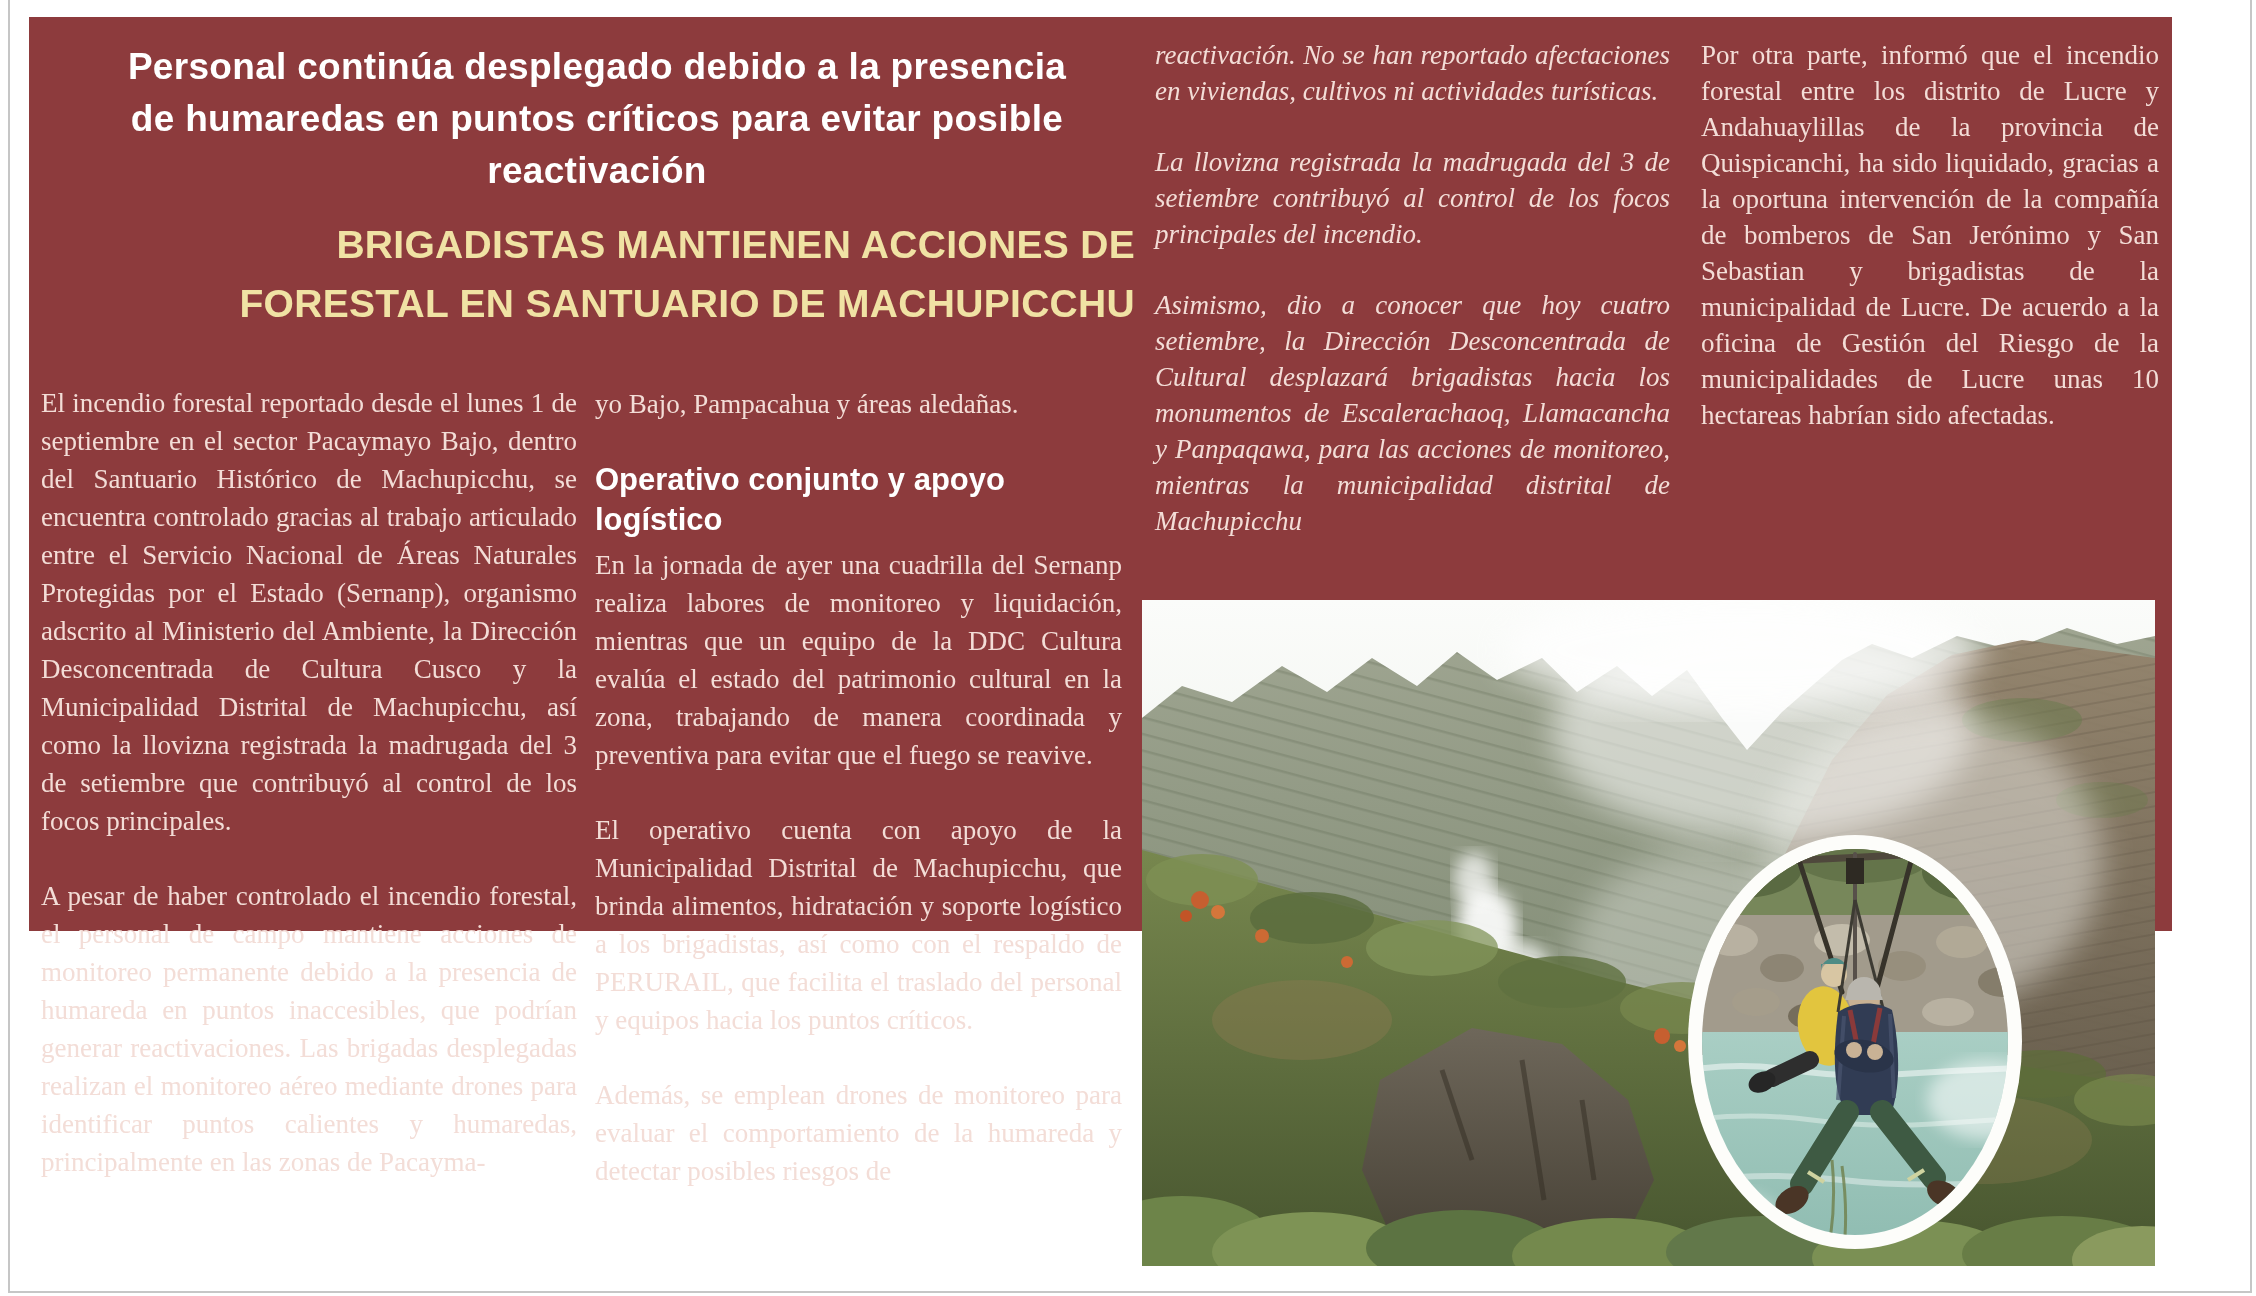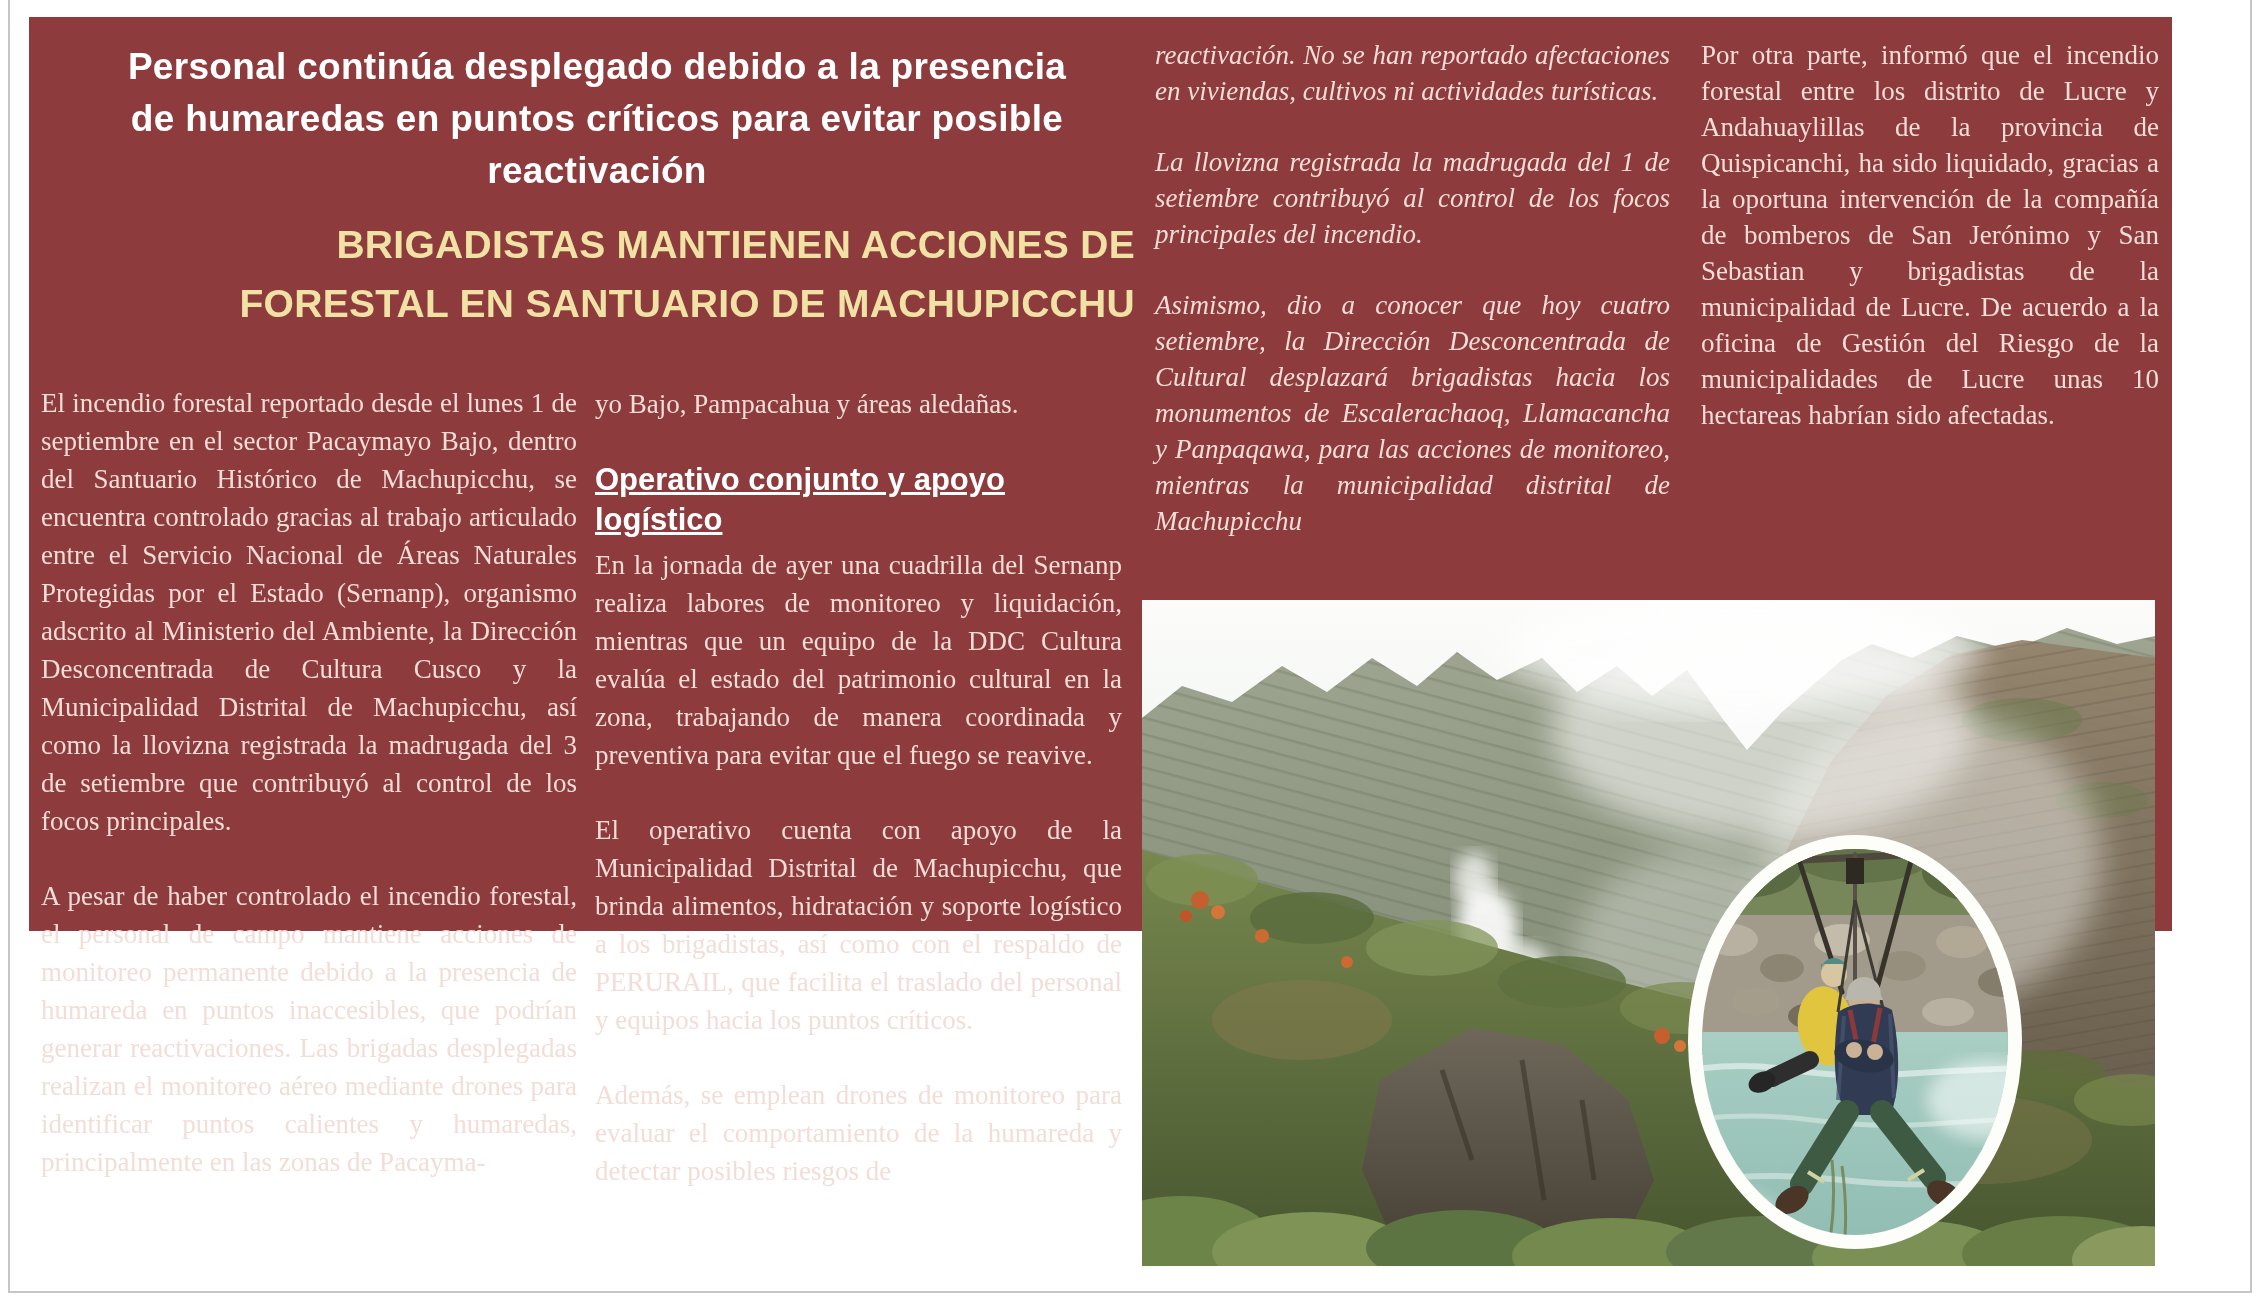--- a/index.html
+++ b/index.html
@@ -37,21 +37,21 @@
   .col p:last-child{margin-bottom:0;}
   .col1{left:12px;top:367px;width:536px;}
   .col2{left:566px;top:368px;width:527px;}
   .col3{left:1126px;top:20px;width:515px;line-height:36px;font-style:italic;}
   .col3 p{margin-bottom:35px;}
   .col4{left:1672px;top:20px;width:458px;line-height:36px;}
   .col4 p{margin-bottom:35px;}
   .subhead{
     font-family:"Liberation Sans","DejaVu Sans",sans-serif;
     font-weight:bold;color:#ffffff;font-size:31px;line-height:40px;
-    margin:0 0 6px 0;text-align:left;text-decoration:underline;
+    margin:0 0 6px 0;text-align:left;
   }
   .photo{
     position:absolute;left:1113px;top:583px;width:1013px;height:666px;
     overflow:hidden;background:#e8ebe4;
   }
   .photo svg{display:block;width:1013px;height:666px;}
 </style>
 </head>
 <body>
 
@@ -77,21 +77,21 @@
     <div class="col col2">
       <p>yo Bajo, Pampacahua y áreas aledañas.</p>
       <h3 class="subhead">Operativo conjunto y apoyo logístico</h3>
       <p>En la jornada de ayer una cuadrilla del Sernanp realiza labores de monitoreo y liquidación, mientras que un equipo de la DDC Cultura evalúa el estado del patrimonio cultural en la zona, trabajando de manera coordinada y preventiva para evitar que el fuego se reavive.</p>
       <p>El operativo cuenta con apoyo de la Municipalidad Distrital de Machupicchu, que brinda alimentos, hidratación y soporte logístico a los brigadistas, así como con el respaldo de PERURAIL, que facilita el traslado del personal y equipos hacia los puntos críticos.</p>
       <p>Además, se emplean drones de monitoreo para evaluar el comportamiento de la humareda y detectar posibles riesgos de</p>
     </div>
 
     <div class="col col3">
       <p>reactivación. No se han reportado afectaciones en viviendas, cultivos ni actividades turísticas.</p>
-      <p>La llovizna registrada la madrugada del 1 de setiembre contribuyó al control de los focos principales del incendio.</p>
+      <p>La llovizna registrada la madrugada del 3 de setiembre contribuyó al control de los focos principales del incendio.</p>
       <p>Asimismo, dio a conocer que hoy cuatro setiembre, la Dirección Desconcentrada de Cultural desplazará brigadistas hacia los monumentos de Escalerachaoq, Llamacancha y Panpaqawa, para las acciones de monitoreo, mientras la municipalidad distrital de Machupicchu</p>
     </div>
 
     <div class="col col4">
       <p>Por otra parte, informó que el incendio forestal entre los distrito de Lucre y Andahuaylillas de la provincia de Quispicanchi, ha sido liquidado, gracias a la oportuna intervención de la compañía de bomberos de San Jerónimo y San Sebastian y brigadistas de la municipalidad de Lucre. De acuerdo a la oficina de Gestión del Riesgo de la municipalidades de Lucre unas 10 hectareas habrían sido afectadas.</p>
     </div>
 
     <div class="photo">
       <svg viewBox="0 0 1013 666" preserveAspectRatio="none">
         <defs>

